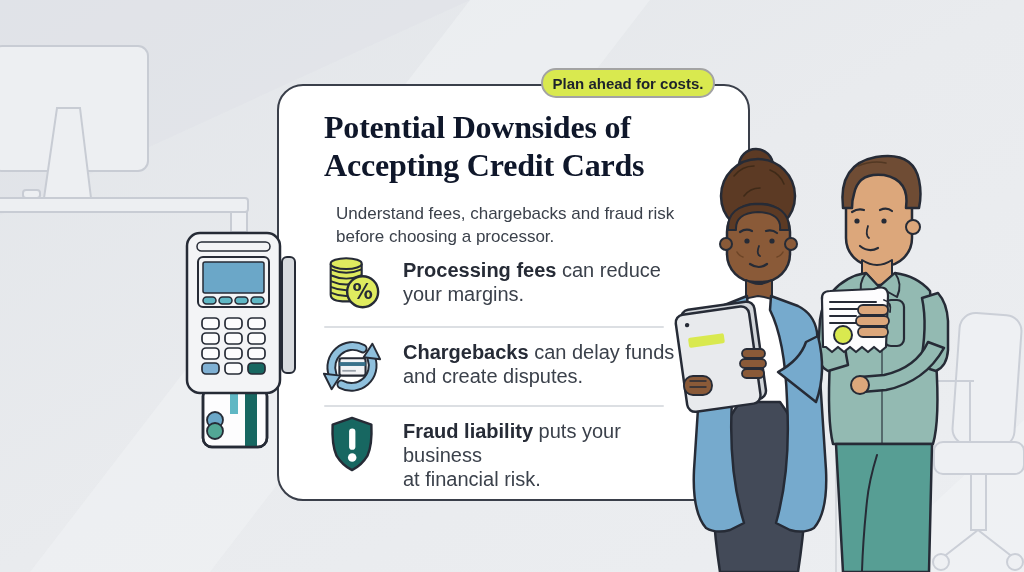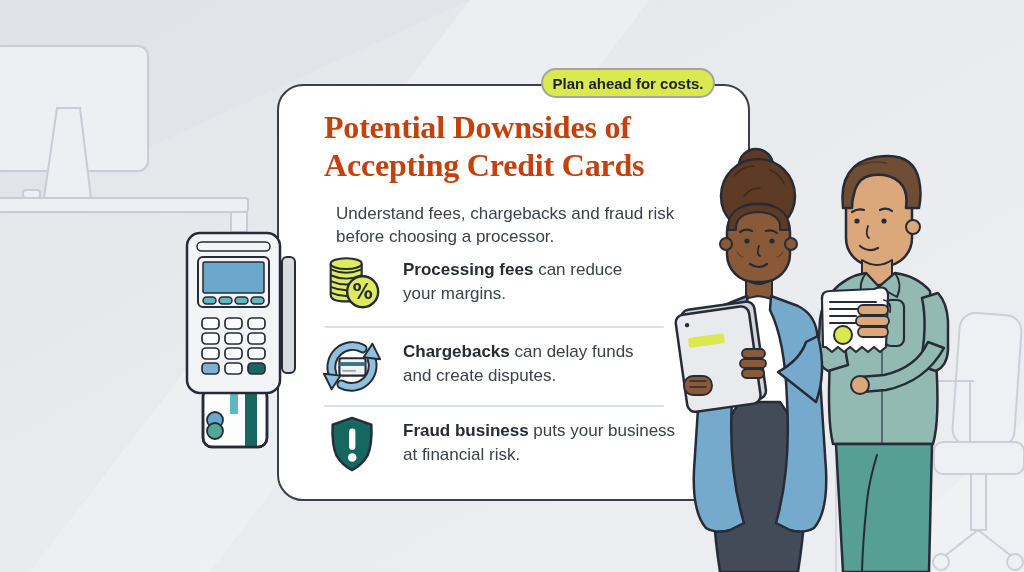--- a/index.html
+++ b/index.html
@@ -6,28 +6,28 @@
   body{width:1024px;height:572px;overflow:hidden;position:relative;
        font-family:"Liberation Sans",sans-serif;background:#e8eaed;}
   .stage{position:absolute;inset:0;width:1024px;height:572px;}
   .abs{position:absolute;}
   
   .card{position:absolute;left:277px;top:84px;width:473px;height:417px;
         background:#ffffff;border:2px solid #3a3f4a;border-radius:26px;
         box-sizing:border-box;z-index:10;}
   .card-title{position:absolute;left:45px;top:22px;margin:0;
         font-family:"Liberation Serif","DejaVu Serif",serif;
-        font-weight:700;font-size:32px;line-height:38px;color:#c2410c;
+        font-weight:700;font-size:32px;line-height:38px;color:#0f172a;
         letter-spacing:-0.2px;white-space:pre-line;}
   .card-sub{position:absolute;left:45px;top:104px;margin:12px;
         font-size:17px;line-height:23px;color:#3b414b;white-space:pre-line;}
   .item{position:absolute;left:42px;width:390px;height:70px;}
   .item .ic{position:absolute;left:0;top:0;width:62px;height:62px;}
   .item .tx{position:absolute;left:82px;top:6px;width:290px;
-        font-size:17px;line-height:24px;color:#3b414b;}
+        font-size:20px;line-height:24px;color:#3b414b;}
   .item .tx b{font-weight:700;color:#262b36;}
   .item .tx .rest{white-space:pre-line;}
   .divider{position:absolute;left:45px;width:340px;height:2px;
         background:#dcdfe3;border-radius:1px;}
   
   .pill{position:absolute;left:541px;top:68px;width:174px;height:30px;
         background:#d9e94f;border:2px solid #a3a3a3;border-radius:17px;
         box-sizing:border-box;display:flex;align-items:center;justify-content:center;
         font-size:15px;font-weight:600;color:#1d222c;z-index:30;}
   svg{display:block;}
@@ -110,21 +110,21 @@
 and create disputes.</span></div>
     </div>
     <div class="divider" style="top:319px"></div>
 
     <div class="item" style="top:327px">
       <svg class="ic" viewBox="0 0 64 64">
         <path d="M32,5 L52,12 Q53,33 48,44 Q42,54 32,59 Q22,54 16,44 Q11,33 12,12 Z" fill="#176761" stroke="#262b36" stroke-width="2.5" stroke-linejoin="round"></path>
         <rect x="29" y="16" width="6.5" height="22" rx="3.2" fill="#ffffff"></rect>
         <circle cx="32.2" cy="46" r="4.4" fill="#ffffff"></circle>
       </svg>
-      <div class="tx"><b>Fraud business</b><span class="rest"> puts your business
+      <div class="tx"><b>Fraud liability</b><span class="rest"> puts your business
 at financial risk.</span></div>
     </div>
   </div>
 
   <div class="pill">Plan ahead for costs.</div>
 
   <svg class="abs z20" style="left:180px;top:224px" width="120" height="230" viewBox="180 224 120 230">
     <rect x="282" y="257" width="13" height="116" rx="5" fill="#d8dbdf" stroke="#262b36" stroke-width="2"></rect>
     <g>
       <defs>

